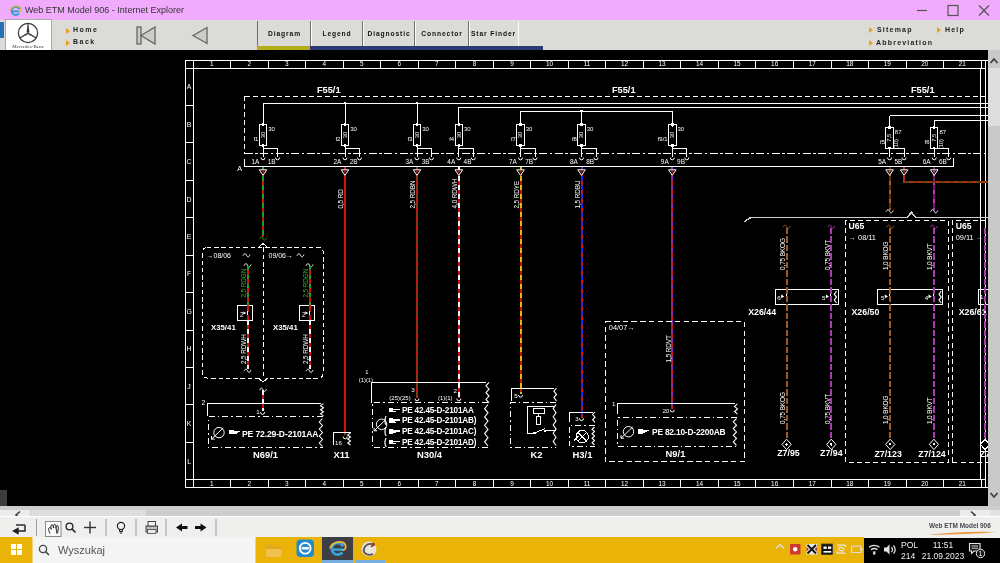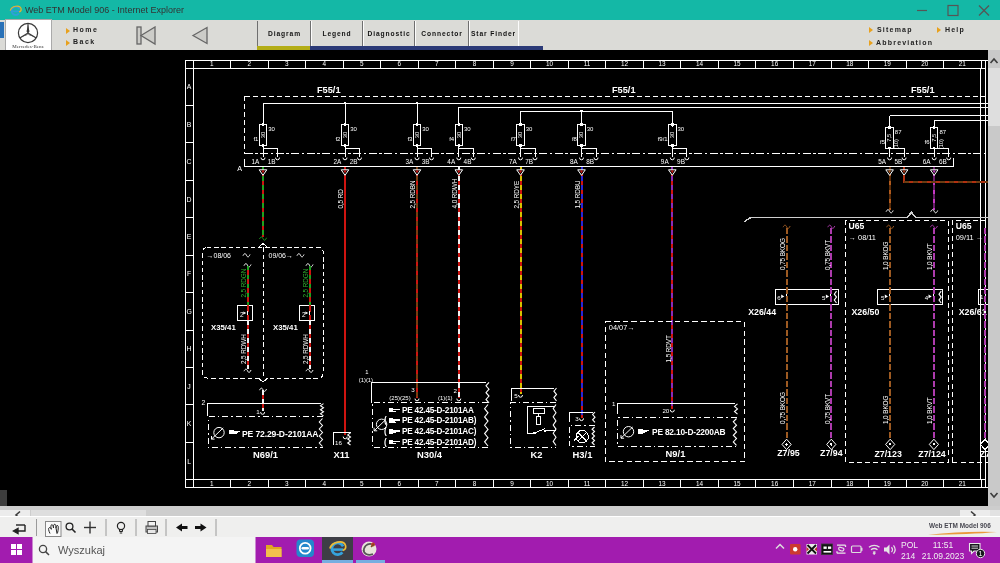--- a/index.html
+++ b/index.html
@@ -1,20 +1,20 @@
 <!DOCTYPE html>
 <html><head><meta charset="utf-8">
 <style>
   html,body{margin:0;padding:0;width:1000px;height:563px;overflow:hidden;
     font-family:"Liberation Sans",sans-serif;background:#000;}
   .abs{position:absolute;}
 </style></head>
 <body>
 
-<div class="abs" style="left:0;top:0;width:1000px;height:20px;background:#14b8a6;border-bottom:1px solid #d8d8d8;">
+<div class="abs" style="left:0;top:0;width:1000px;height:20px;background:#f0abfc;border-bottom:1px solid #d8d8d8;">
   <svg class="abs" style="left:8px;top:3px" width="15" height="15" viewBox="0 0 15 15">
     <g transform="translate(7.5,8)">
       <path d="M3.4,2.4 A4.1,4.1 0 1 1 3.9,-1.8" fill="none" stroke="#2f9fd8" stroke-width="1.9"></path>
       <line x1="-4" y1="0.4" x2="4" y2="0.4" stroke="#2f9fd8" stroke-width="1.8"></line>
       <path d="M-5.3,-0.4 C-3.8,-5.2 4.2,-6.6 5.6,-2.4 C6.1,-0.6 5,0.5 3.6,1" fill="none" stroke="#e5b52e" stroke-width="1.2"></path>
     </g>
   </svg>
   <span class="abs" style="left:25px;top:5px;font-size:9px;color:#333;">Web ETM Model 906 - Internet Explorer</span>
   <svg class="abs" style="left:915px;top:4px" width="80" height="13" viewBox="0 0 80 13">
     <line x1="2" y1="6.5" x2="12" y2="6.5" stroke="#555" stroke-width="1.2"></line>
@@ -650,21 +650,21 @@
     <rect x="147.5" y="12.5" width="8.5" height="4" fill="#e8e8e8" stroke="#444" stroke-width="0.8"></rect>
     <polygon points="176,10.5 182,6.5 182,9 187.5,9 187.5,12 182,12 182,14.5" fill="#111"></polygon>
     <polygon points="206.5,10.5 200.5,6.5 200.5,9 195,9 195,12 200.5,12 200.5,14.5" fill="#111"></polygon>
   </svg>
   <span class="abs" style="left:929px;top:4.5px;font-size:7px;font-weight:bold;color:#474750;white-space:nowrap;transform:scaleX(0.92);transform-origin:left;">Web ETM Model 906</span>
   <svg class="abs" style="left:925px;top:11px" width="75" height="8" viewBox="0 0 75 8">
     <path d="M3,6.8 Q40,2.8 72,4.0 Q45,6.6 3,6.8 Z" fill="#e9993c"></path>
   </svg>
 </div>
 
-<div class="abs" style="left:0;top:537px;width:1000px;height:26px;background:#a21caf;">
+<div class="abs" style="left:0;top:537px;width:864px;height:26px;background:#eab308;">
   <svg width="1000" height="26" viewBox="0 0 1000 26">
     <g fill="#fff">
       <rect x="11" y="7" width="5" height="5"></rect>
         <rect x="17" y="7" width="5" height="5"></rect>
       <rect x="11" y="13" width="5" height="5"></rect>
         <rect x="17" y="13" width="5" height="5"></rect>
     </g>
     <rect x="32.5" y="0" width="223" height="26" fill="#f4f4f4"></rect>
     <circle cx="43" cy="12" r="3.6" fill="none" stroke="#444" stroke-width="1.3"></circle>
     <line x1="45.6" y1="14.6" x2="49" y2="18" stroke="#444" stroke-width="1.5"></line>

